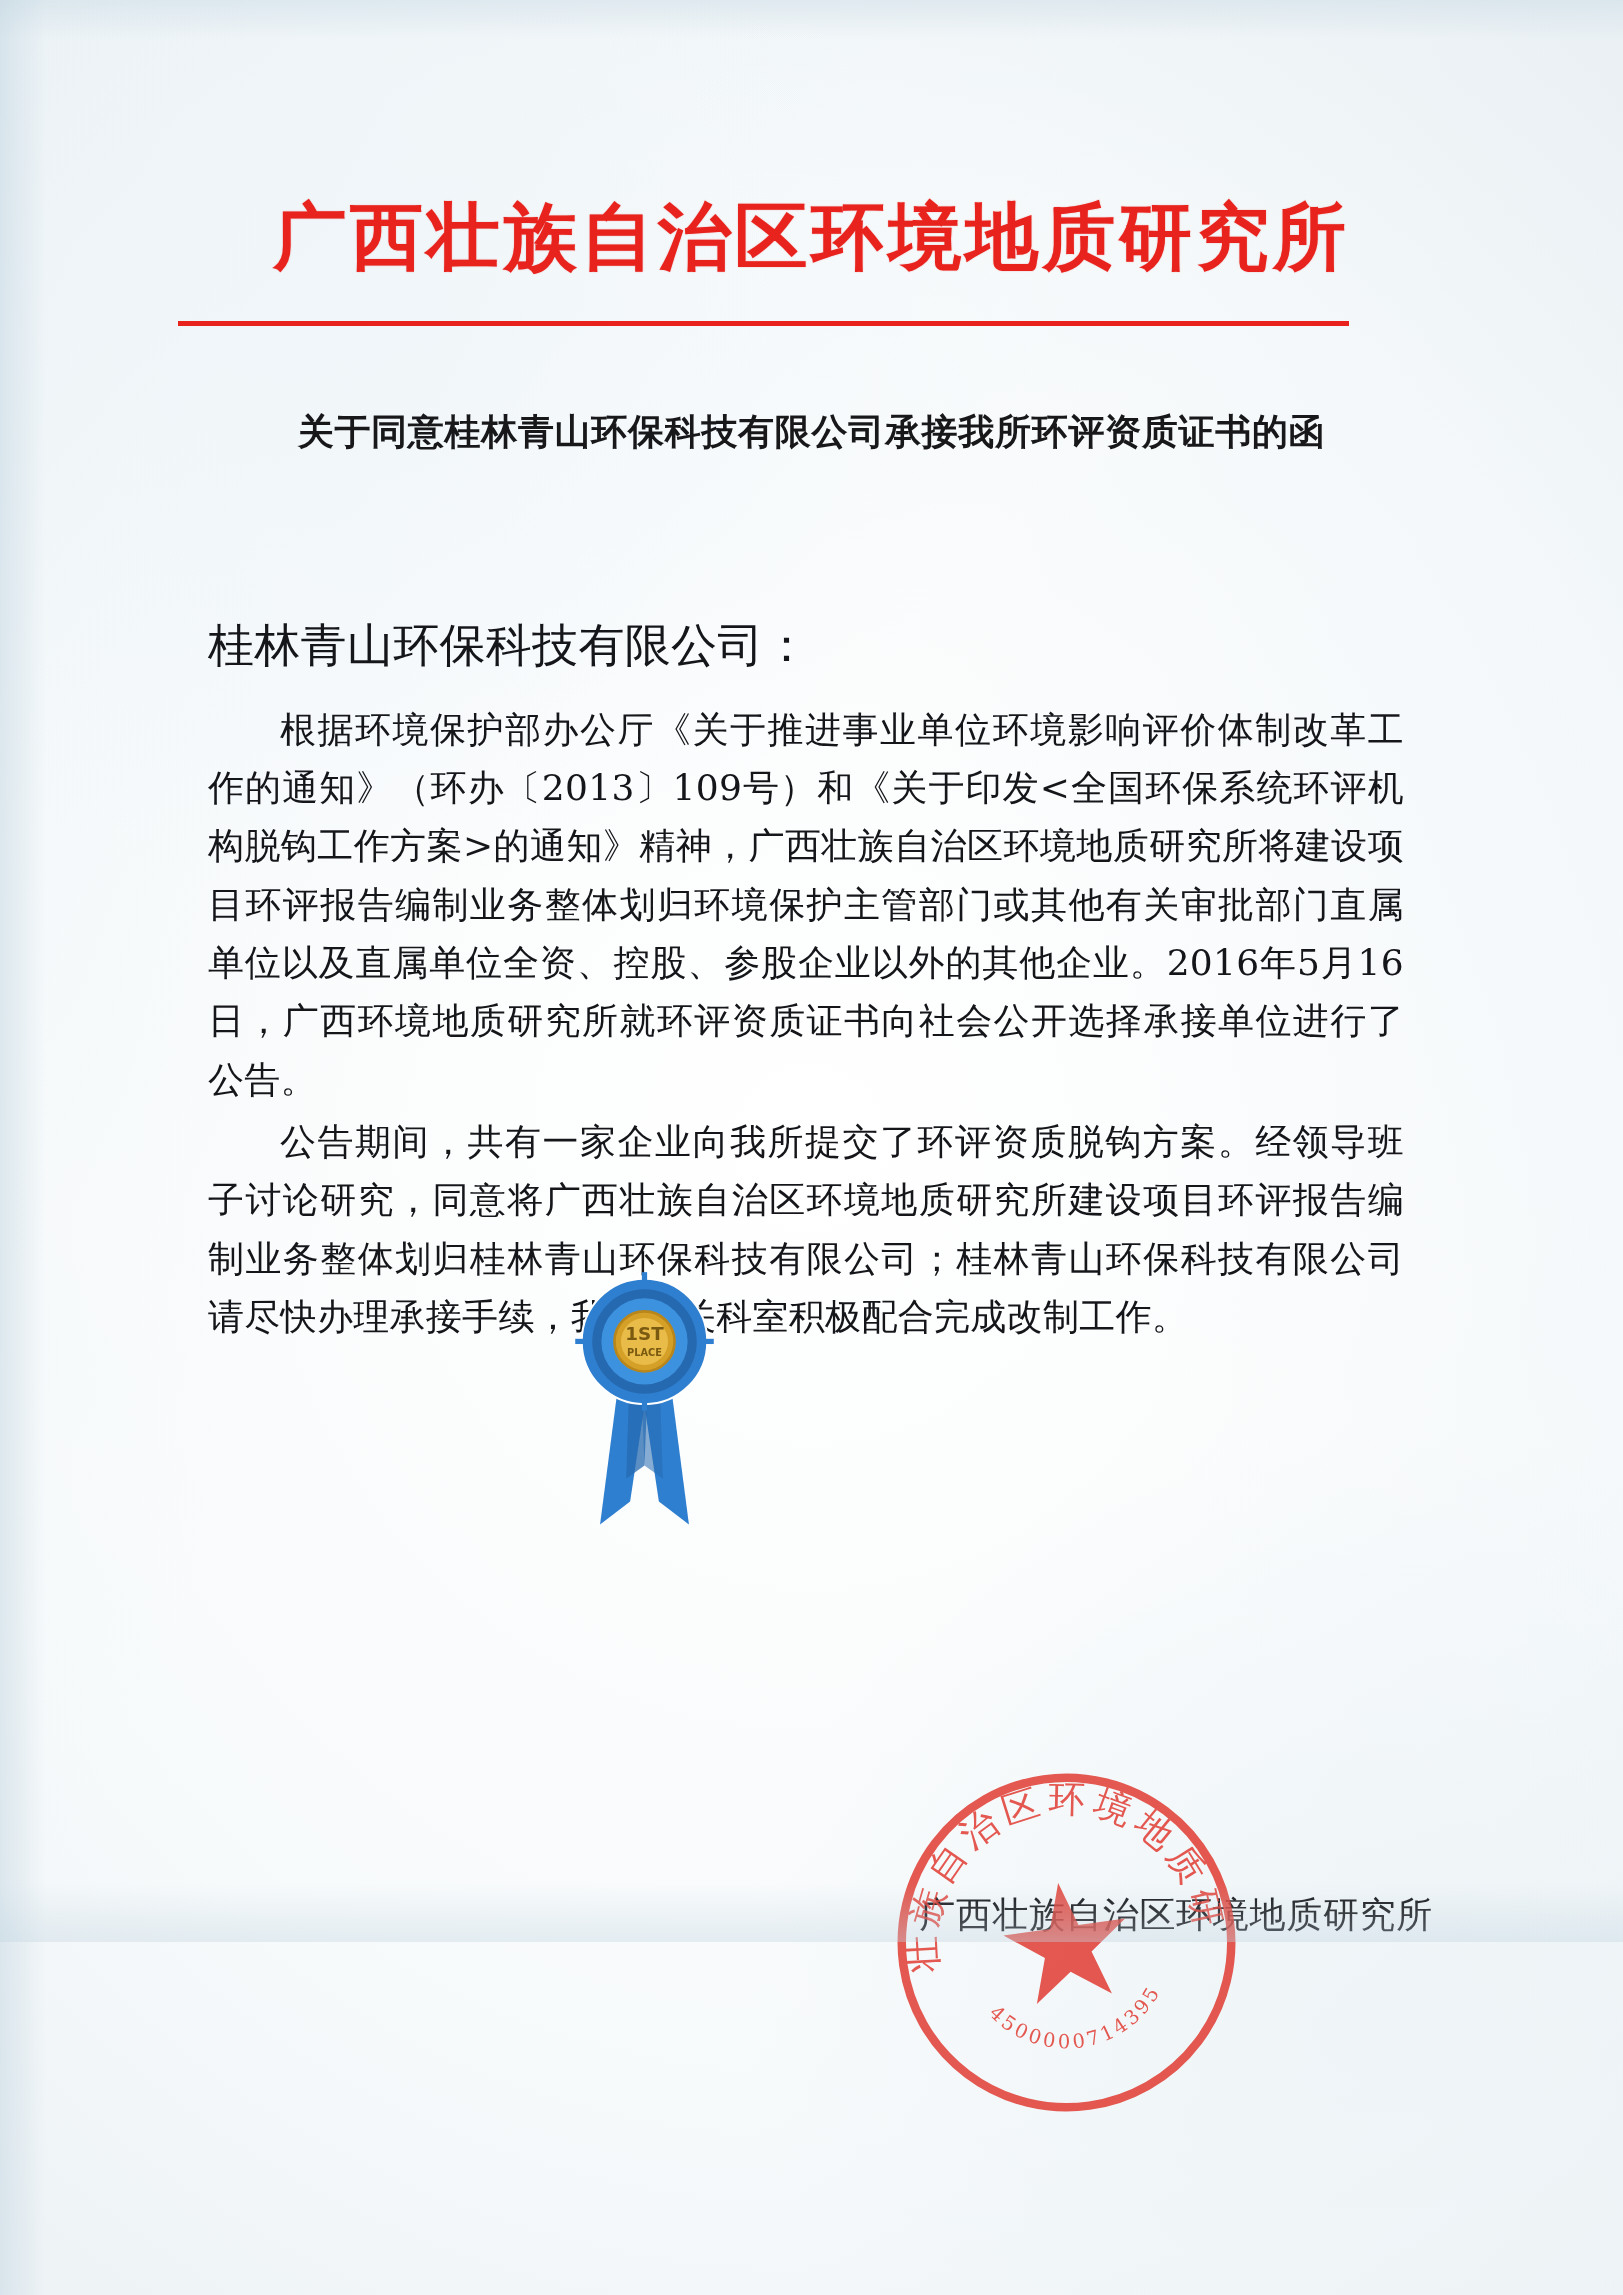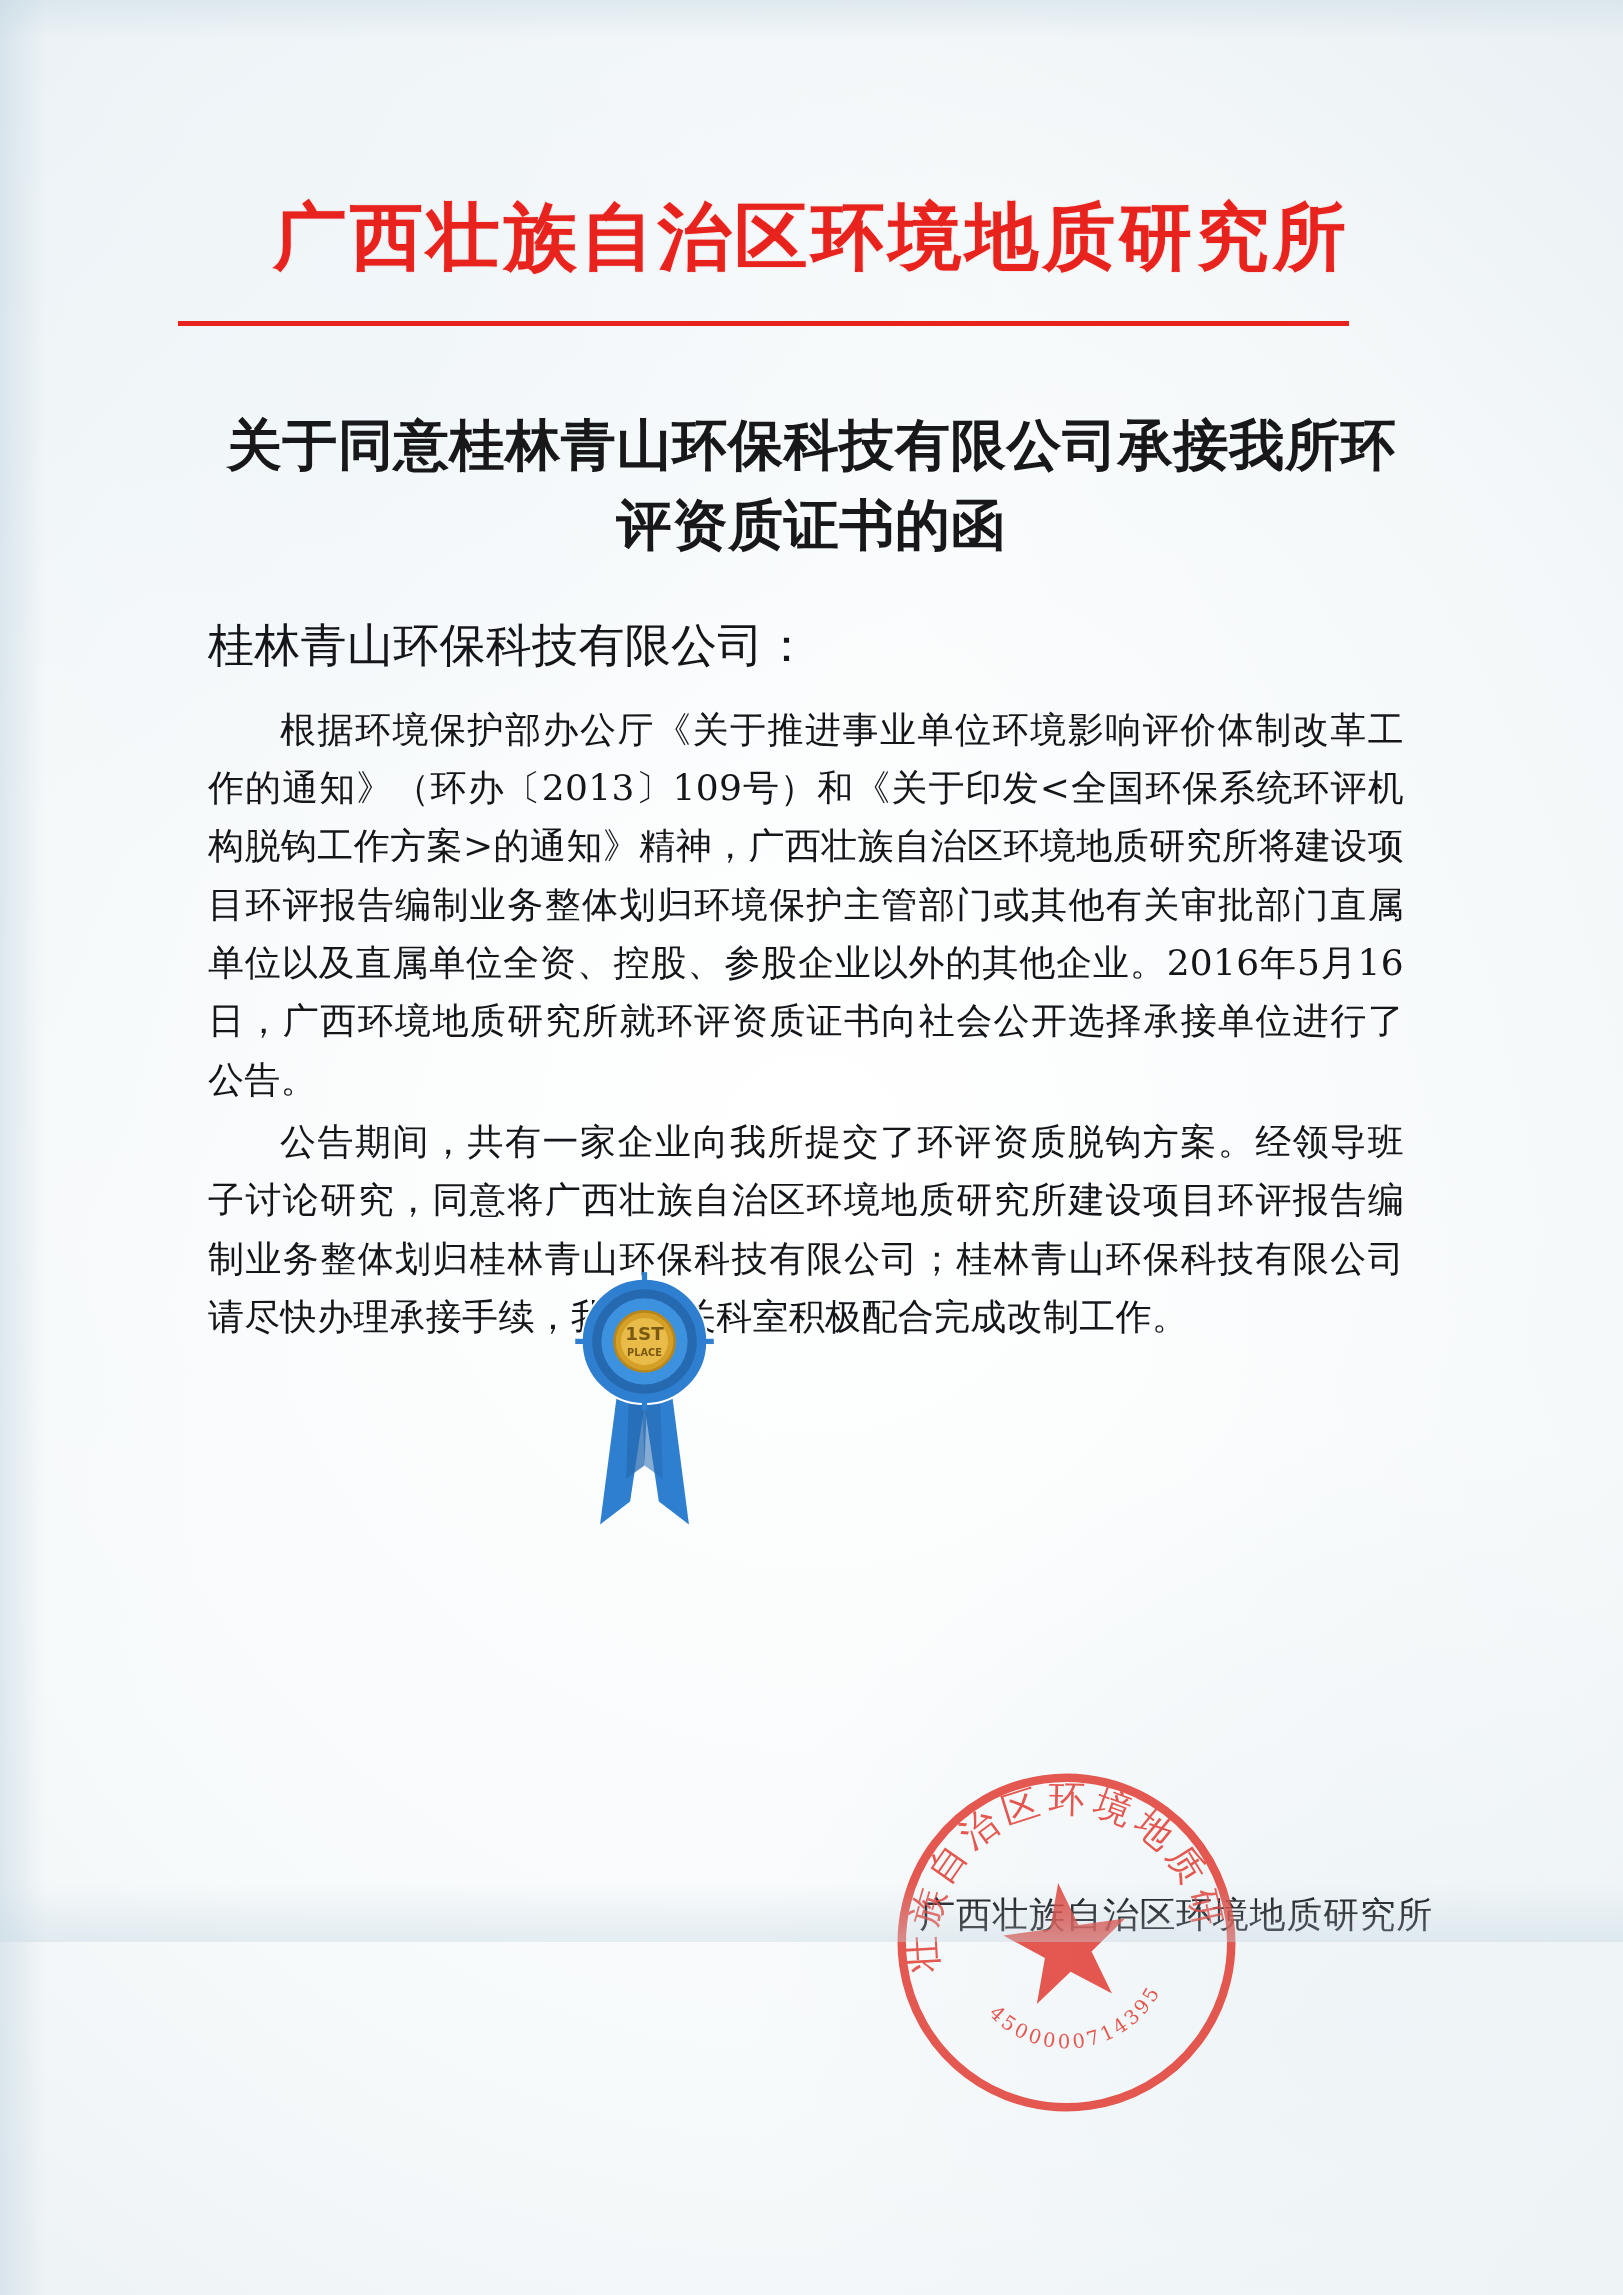--- a/index.html
+++ b/index.html
@@ -70,21 +70,21 @@
 
   
   .doc-title {
     position: absolute;
     left: 203px;
     top: 406px;
     width: 1217px;
     text-align: center;
     font-family: Liberation Serif, serif;
     font-weight: bold;
-    font-size: 55px;
+    font-size: 36px;
     line-height: 1.45;
     color: #18181a;
     letter-spacing: 0.7px;
   }
 
   
   .body-block {
     position: absolute;
     left: 208px;
     top: 608px;

